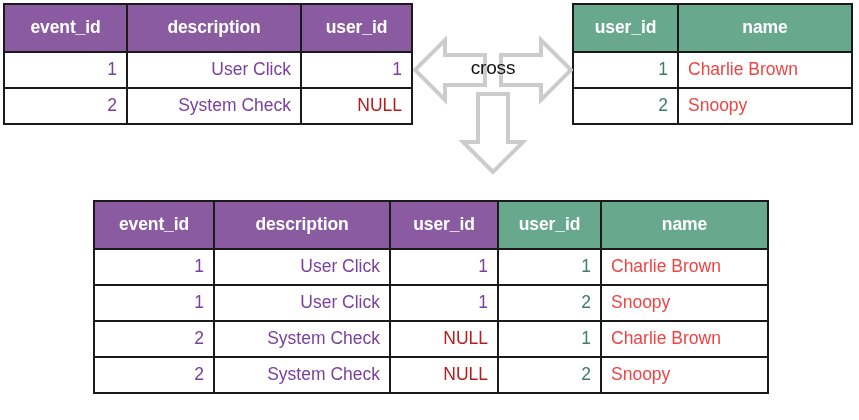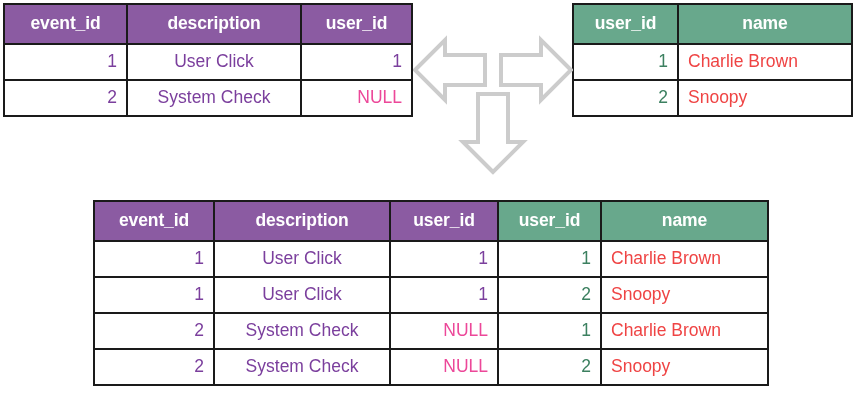--- a/index.html
+++ b/index.html
@@ -29,30 +29,30 @@
     height: 36px;
     box-sizing: border-box;
     white-space: nowrap;
     overflow: hidden;
   }
   table.sqltable th {
     color: #ffffff;
     font-weight: bold;
     text-align: center;
     letter-spacing: -0.1px;
-    height: 40px;
+    height: 48px;
   }
   th.hdr-purple { background: #8b5ba2; }
   th.hdr-green  { background: #68a88c; }
 
   td.num-purple { color: #7b3f9d; text-align: right; }
-  td.txt-purple { color: #7b3f9d; text-align: center; }
+  td.txt-purple { color: #7b3f9d; text-align: right; }
   td.num-green  { color: #3c8060; text-align: right; }
   td.txt-green  { color: #ef4444; text-align: left; }
-  td.null-val   { color: #ec4899; text-align: right; }
+  td.null-val   { color: #b91c1c; text-align: right; }
 
   
   #tbl-events { left: 3px; top: 3px; width: 408px; }
   #tbl-events col.c0 { width: 123px; }
   #tbl-events col.c1 { width: 174px; }
   #tbl-events col.c2 { width: 111px; }
 
   
   #tbl-users { left: 572px; top: 3px; width: 279px; }
   #tbl-users col.c0 { width: 105px; }
@@ -141,20 +141,21 @@
   <div id="arrow-cluster">
     <svg width="160" height="155" viewBox="0 0 160 155" xmlns="http://www.w3.org/2000/svg">
 
       <path d="M 2 48 L 32 18 L 32 33 L 72 33 L 72 63 L 32 63 L 32 78 Z" fill="#ffffff" stroke="#cccccc" stroke-width="4" stroke-linejoin="miter"></path>
 
       <path d="M 158 48 L 128 18 L 128 33 L 88 33 L 88 63 L 128 63 L 128 78 Z" fill="#ffffff" stroke="#cccccc" stroke-width="4" stroke-linejoin="miter"></path>
 
       <path d="M 80 150 L 50 120 L 65 120 L 65 72 L 95 72 L 95 120 L 110 120 Z" fill="#ffffff" stroke="#cccccc" stroke-width="4" stroke-linejoin="miter"></path>
     </svg>
   </div>
+  <div id="join-label">cross</div>
 
   <table class="sqltable" id="tbl-result">
     <colgroup>
         <col class="c0">
         <col class="c1">
         <col class="c2">
         <col class="c3">
         <col class="c4">
       </colgroup>
     <thead>

